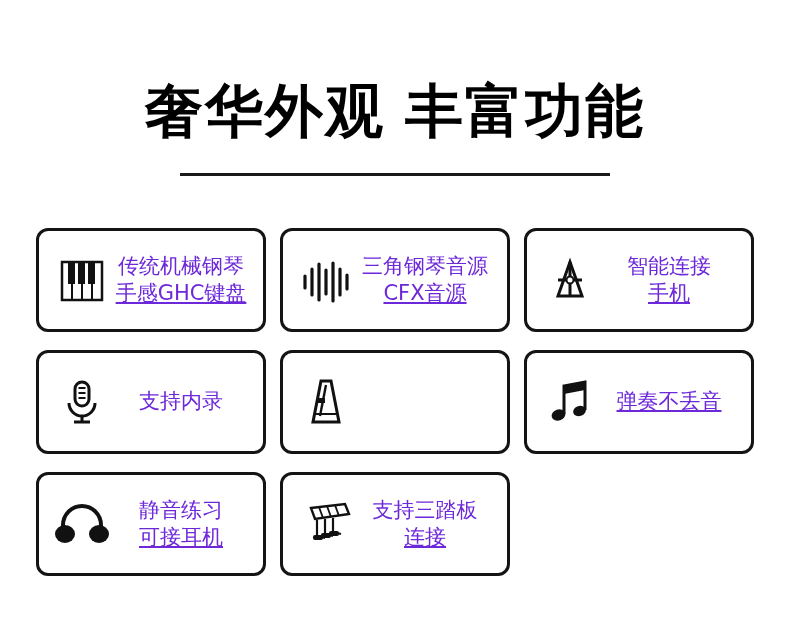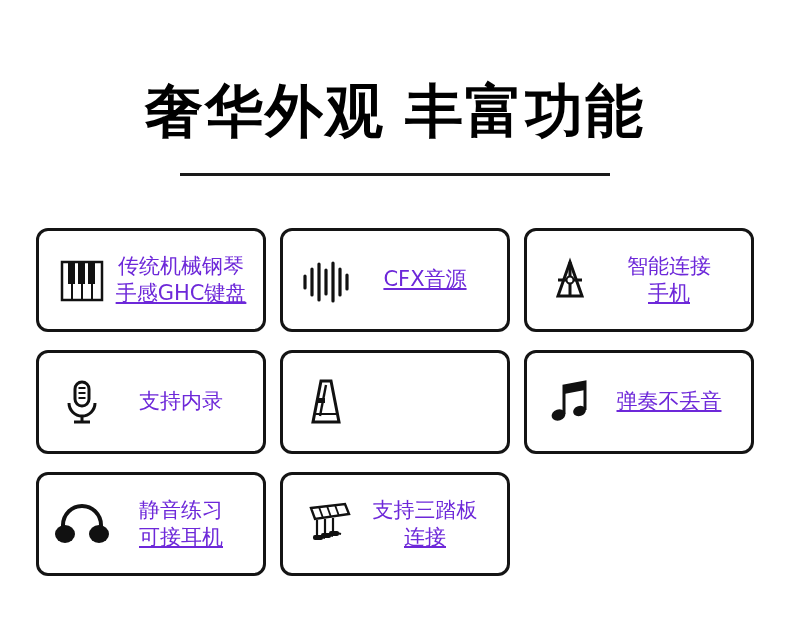--- a/index.html
+++ b/index.html
@@ -127,20 +127,21 @@
             <line x1="13" y1="15" x2="13" y2="41"></line>
             <line x1="20" y1="10" x2="20" y2="46"></line>
             <line x1="27" y1="16" x2="27" y2="40"></line>
             <line x1="34" y1="9" x2="34" y2="47"></line>
             <line x1="41" y1="15" x2="41" y2="41"></line>
             <line x1="48" y1="21" x2="48" y2="35"></line>
           </g>
         </svg>
       </div>
       <div class="card-text">
+        <span>三角钢琴音源</span>
         <span class="l2">CFX音源</span>
       </div>
     </div>
 
     <div class="card">
       <div class="card-icon">
         <svg width="52" height="52" viewBox="0 0 52 52">
           <path d="M26 8 L14 42 L38 42 Z" fill="none" stroke="#111" stroke-width="3"></path>
           <path d="M26 8 L26 42" stroke="#111" stroke-width="3"></path>
           <path d="M14 26 L38 26" stroke="#111" stroke-width="3"></path>

